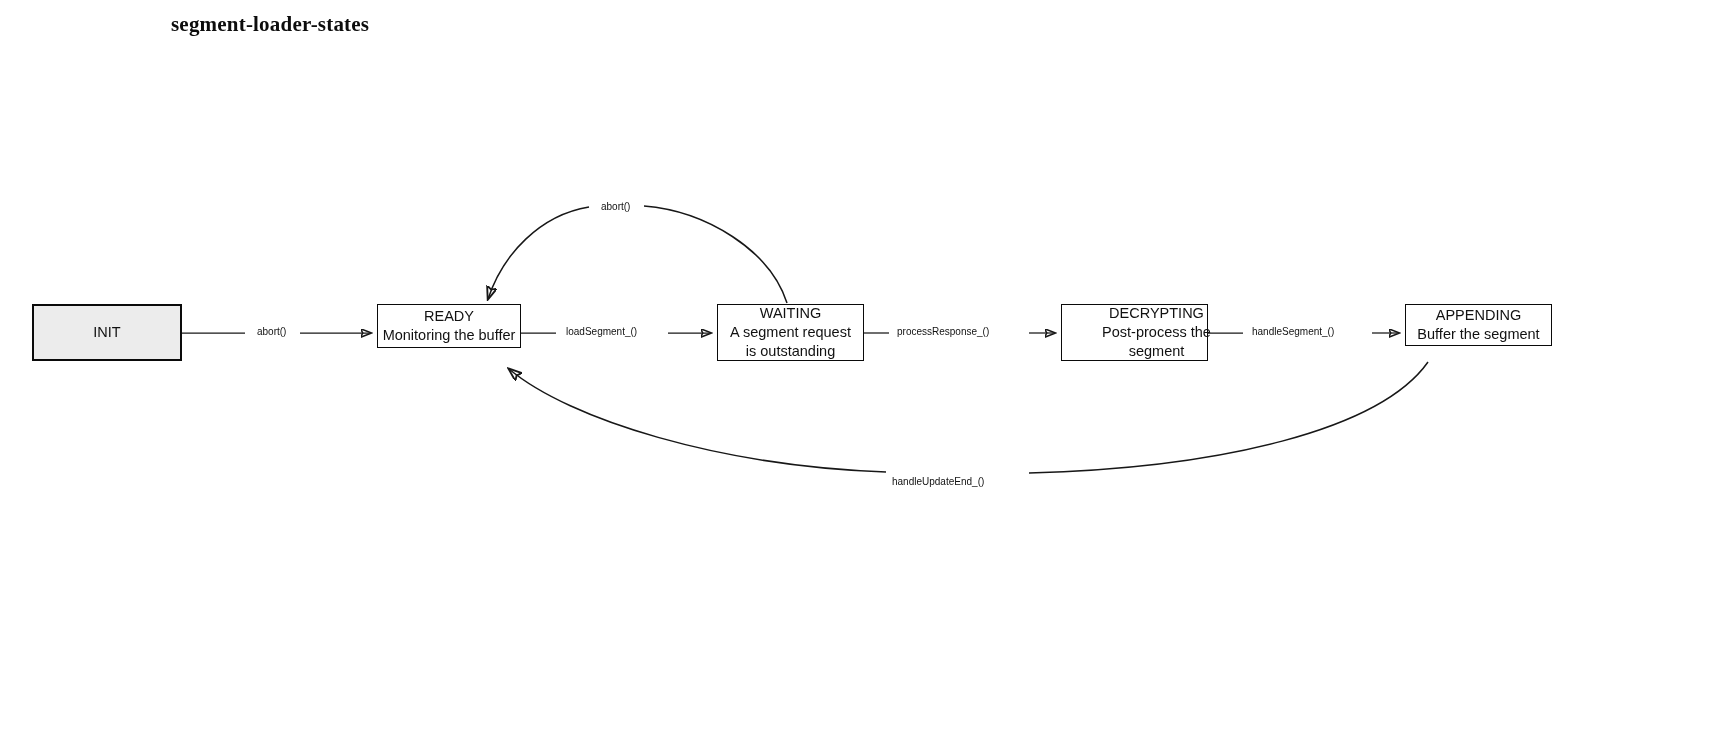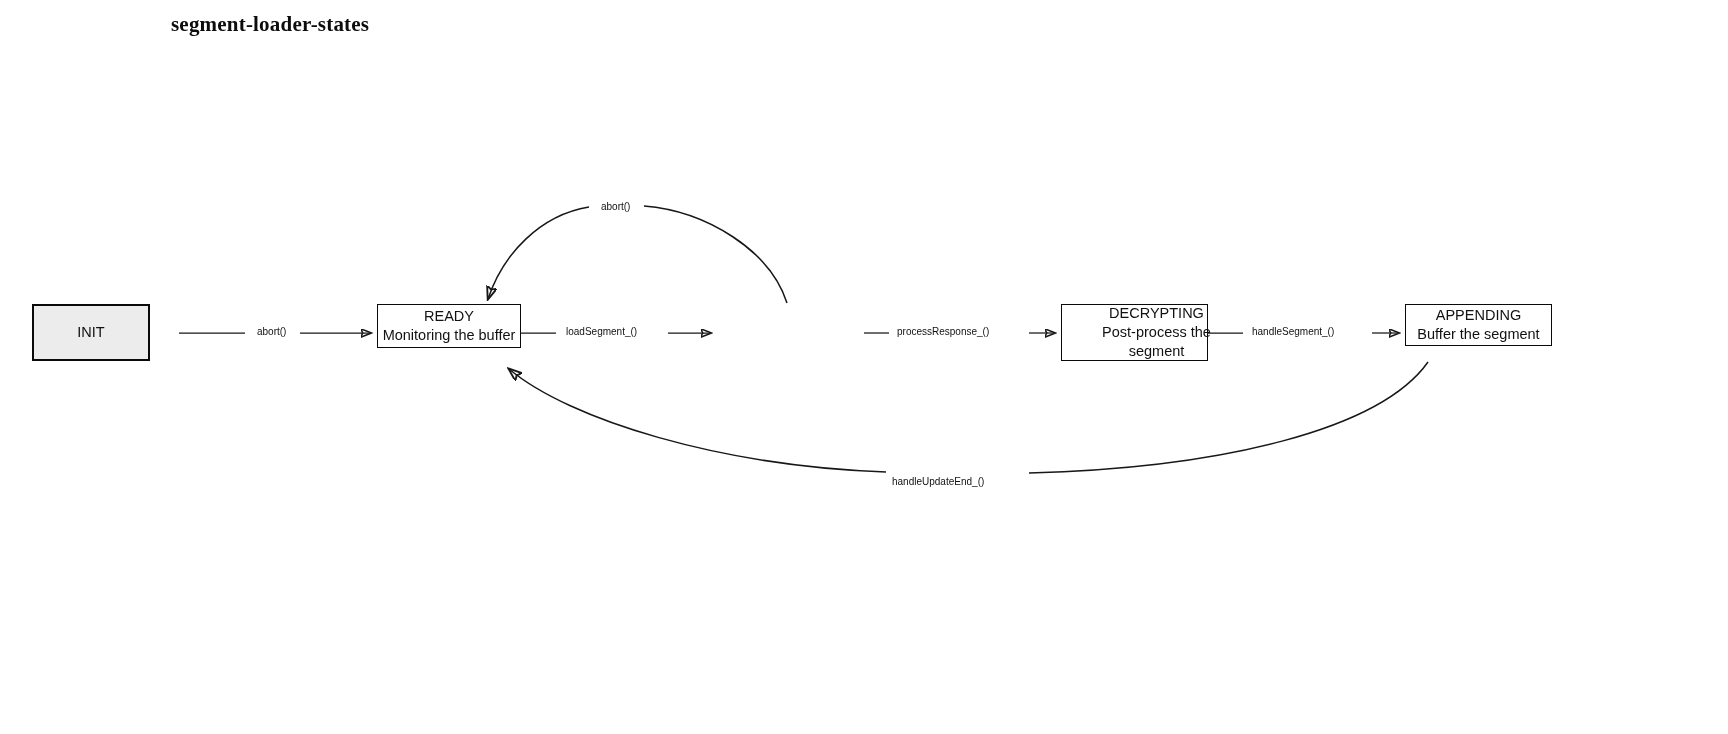--- a/index.html
+++ b/index.html
@@ -106,29 +106,34 @@
     <line x1="1208" y1="333" x2="1243" y2="333"></line>
     <line x1="1372" y1="333" x2="1399" y2="333" marker-end="url(#arrow)"></line>
 
     <path class="thick" d="M 787 303 C 770 250 706 211 644 206"></path>
     <path class="thick" d="M 589 207 C 540 215 503 254 488 299" marker-end="url(#arrow)"></path>
 
     <path class="thick" d="M 1428 362 C 1380 430 1220 468 1029 473"></path>
     <path class="thick" d="M 886 472 C 720 466 570 420 509 369" marker-end="url(#arrow)"></path>
   </svg>
 
-  <div class="state-box filled" style="left:32px; top:304px; width:118px; height:57px;">
+  <div class="state-box filled" style="left:32px; top:304px; width:150px; height:57px;">
     <span class="state-line">INIT</span>
   </div>
 
   <div class="state-box" style="left:377px; top:304px; width:144px; height:44px;">
     <span class="state-line">READY</span>
     <span class="state-line">Monitoring the buffer</span>
   </div>
 
+  <div class="state-box" style="left:717px; top:304px; width:147px; height:57px;">
+    <span class="state-line">WAITING</span>
+    <span class="state-line">A segment request</span>
+    <span class="state-line">is outstanding</span>
+  </div>
 
   <div class="state-box" style="left:1061px; top:304px; width:147px; height:57px;padding-left:44px;">
     <span class="state-line">DECRYPTING</span>
     <span class="state-line">Post-process the</span>
     <span class="state-line">segment</span>
   </div>
 
   <div class="state-box" style="left:1405px; top:304px; width:147px; height:42px;">
     <span class="state-line">APPENDING</span>
     <span class="state-line">Buffer the segment</span>

